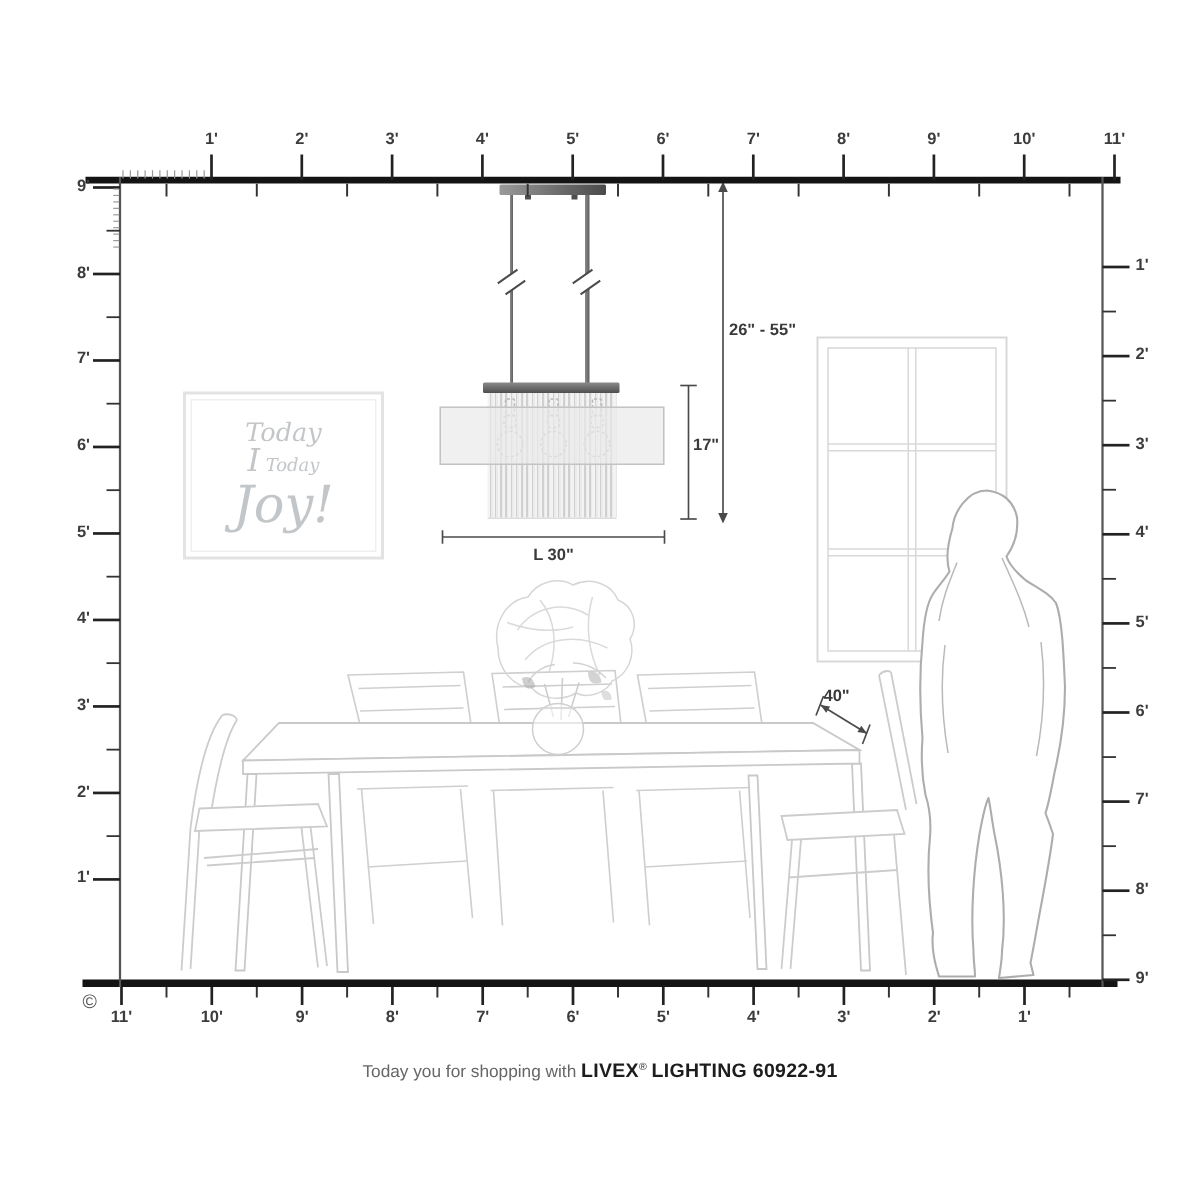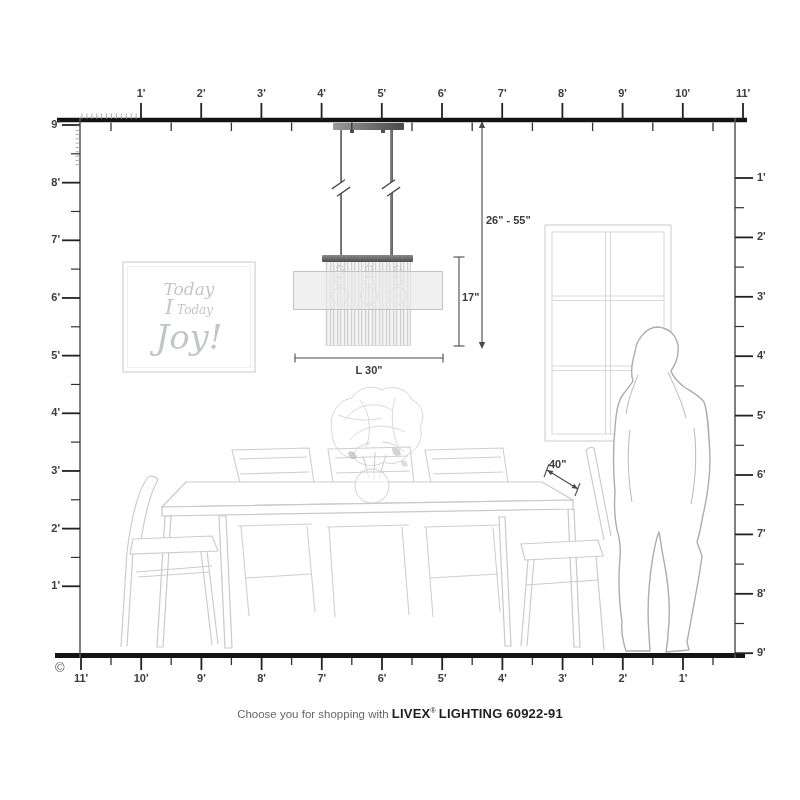--- a/index.html
+++ b/index.html
@@ -329,21 +329,21 @@
       <line x1="735" y1="385.9" x2="744" y2="385.9" stroke="#333" stroke-width="1.2"></line>
       <line x1="735" y1="445.29999999999995" x2="744" y2="445.29999999999995" stroke="#333" stroke-width="1.2"></line>
       <line x1="735" y1="504.7" x2="744" y2="504.7" stroke="#333" stroke-width="1.2"></line>
       <line x1="735" y1="564.0999999999999" x2="744" y2="564.0999999999999" stroke="#333" stroke-width="1.2"></line>
       <line x1="735" y1="623.5" x2="744" y2="623.5" stroke="#333" stroke-width="1.2"></line>
     </svg>
 
   <div class="abs copyright">©</div>
 
   <div class="abs footer">
-    <span>Choose you for shopping with</span>
+    <span>Today you for shopping with</span>
     <b>LIVEX</b><sup>®</sup>
     <b>LIGHTING 60922-91</b>
   </div>
 
 <div class="rlabel h" style="left: 128px; top: 87px;">1'</div>
     <div class="rlabel h" style="left: 188.2px; top: 87px;">2'</div>
     <div class="rlabel h" style="left: 248.4px; top: 87px;">3'</div>
     <div class="rlabel h" style="left: 308.6px; top: 87px;">4'</div>
     <div class="rlabel h" style="left: 368.8px; top: 87px;">5'</div>
     <div class="rlabel h" style="left: 429px; top: 87px;">6'</div>

